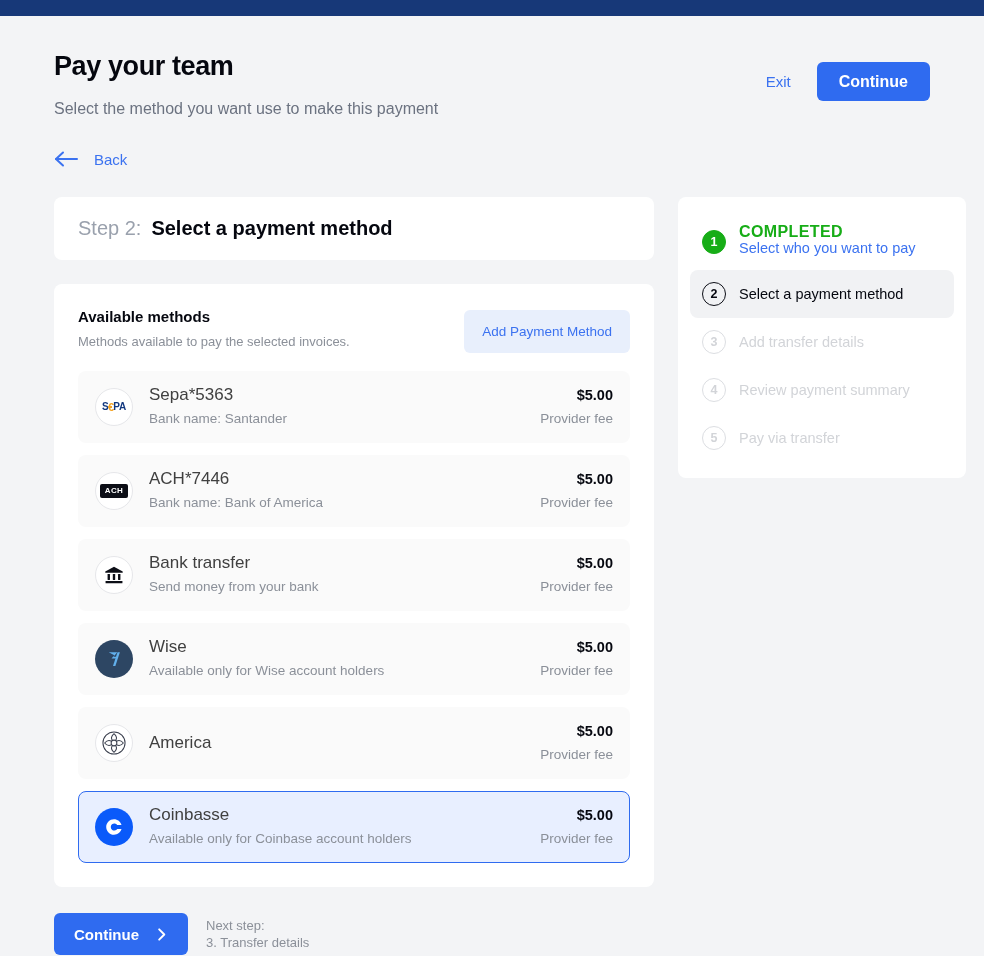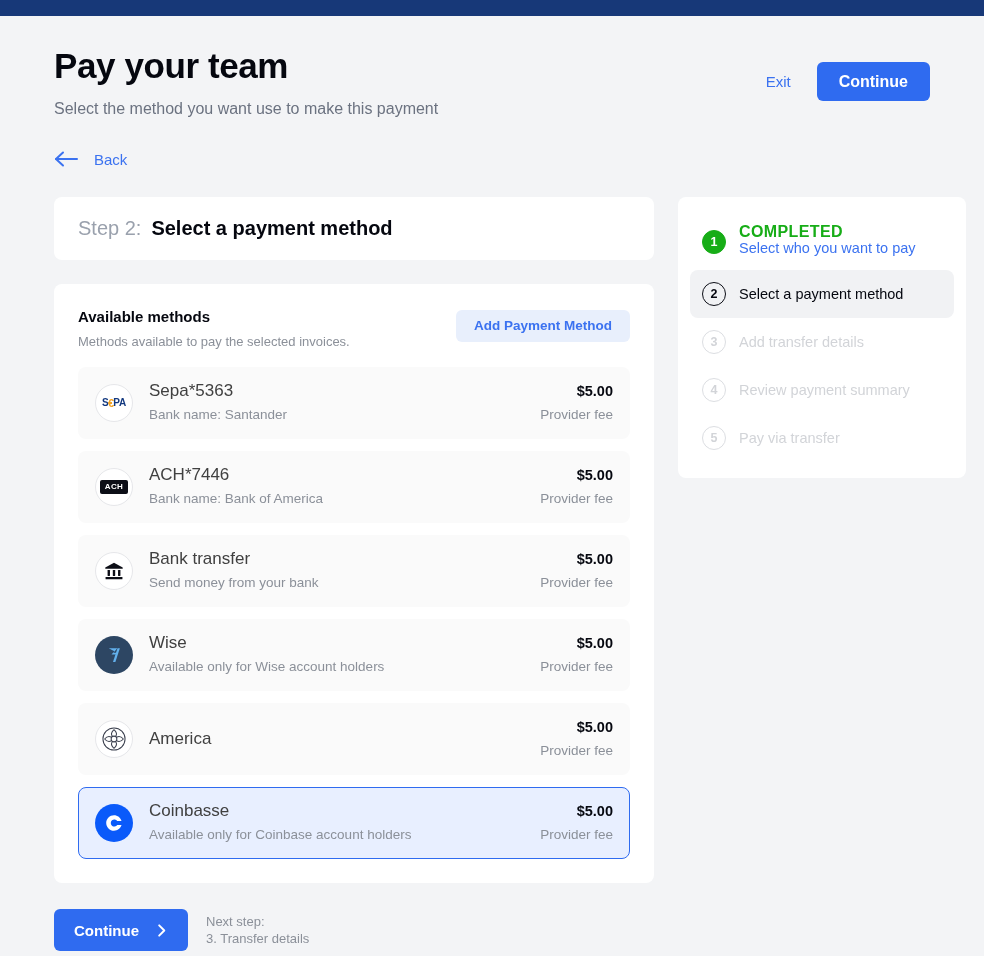--- a/index.html
+++ b/index.html
@@ -24,21 +24,21 @@
   .page { padding: 0 54px; position: relative; }
 
   .header-row {
     display: flex;
     align-items: flex-start;
     justify-content: space-between;
     padding-top: 30px;
   }
   .title-block { }
   h1.page-title {
-    font-size: 35px;
+    font-size: 27px;
     line-height: 40px;
     font-weight: 700;
     letter-spacing: -0.4px;
     margin: 0;
     color: #05070f;
   }
   .page-subtitle {
     margin: 13px 0 0 0;
     font-size: 16px;
     line-height: 20px;
@@ -144,23 +144,23 @@
     font-size: 13px;
     color: #8b9099;
     margin: 9px 0 0 0;
   }
   .btn-soft {
     background: #e8effc;
     color: #3b72f0;
     border: none;
     border-radius: 6px;
     font-size: 13.5px;
-    font-weight: 700;
+    font-weight: 400;
     padding: 0 18px;
-    height: 32px;
+    height: 43px;
     line-height: 32px;
     cursor: pointer;
     font-family: inherit;
     margin-top: 2px;
   }
 
   .method-list { margin-top: 18px; }
 
   .method-row {
     display: flex;

